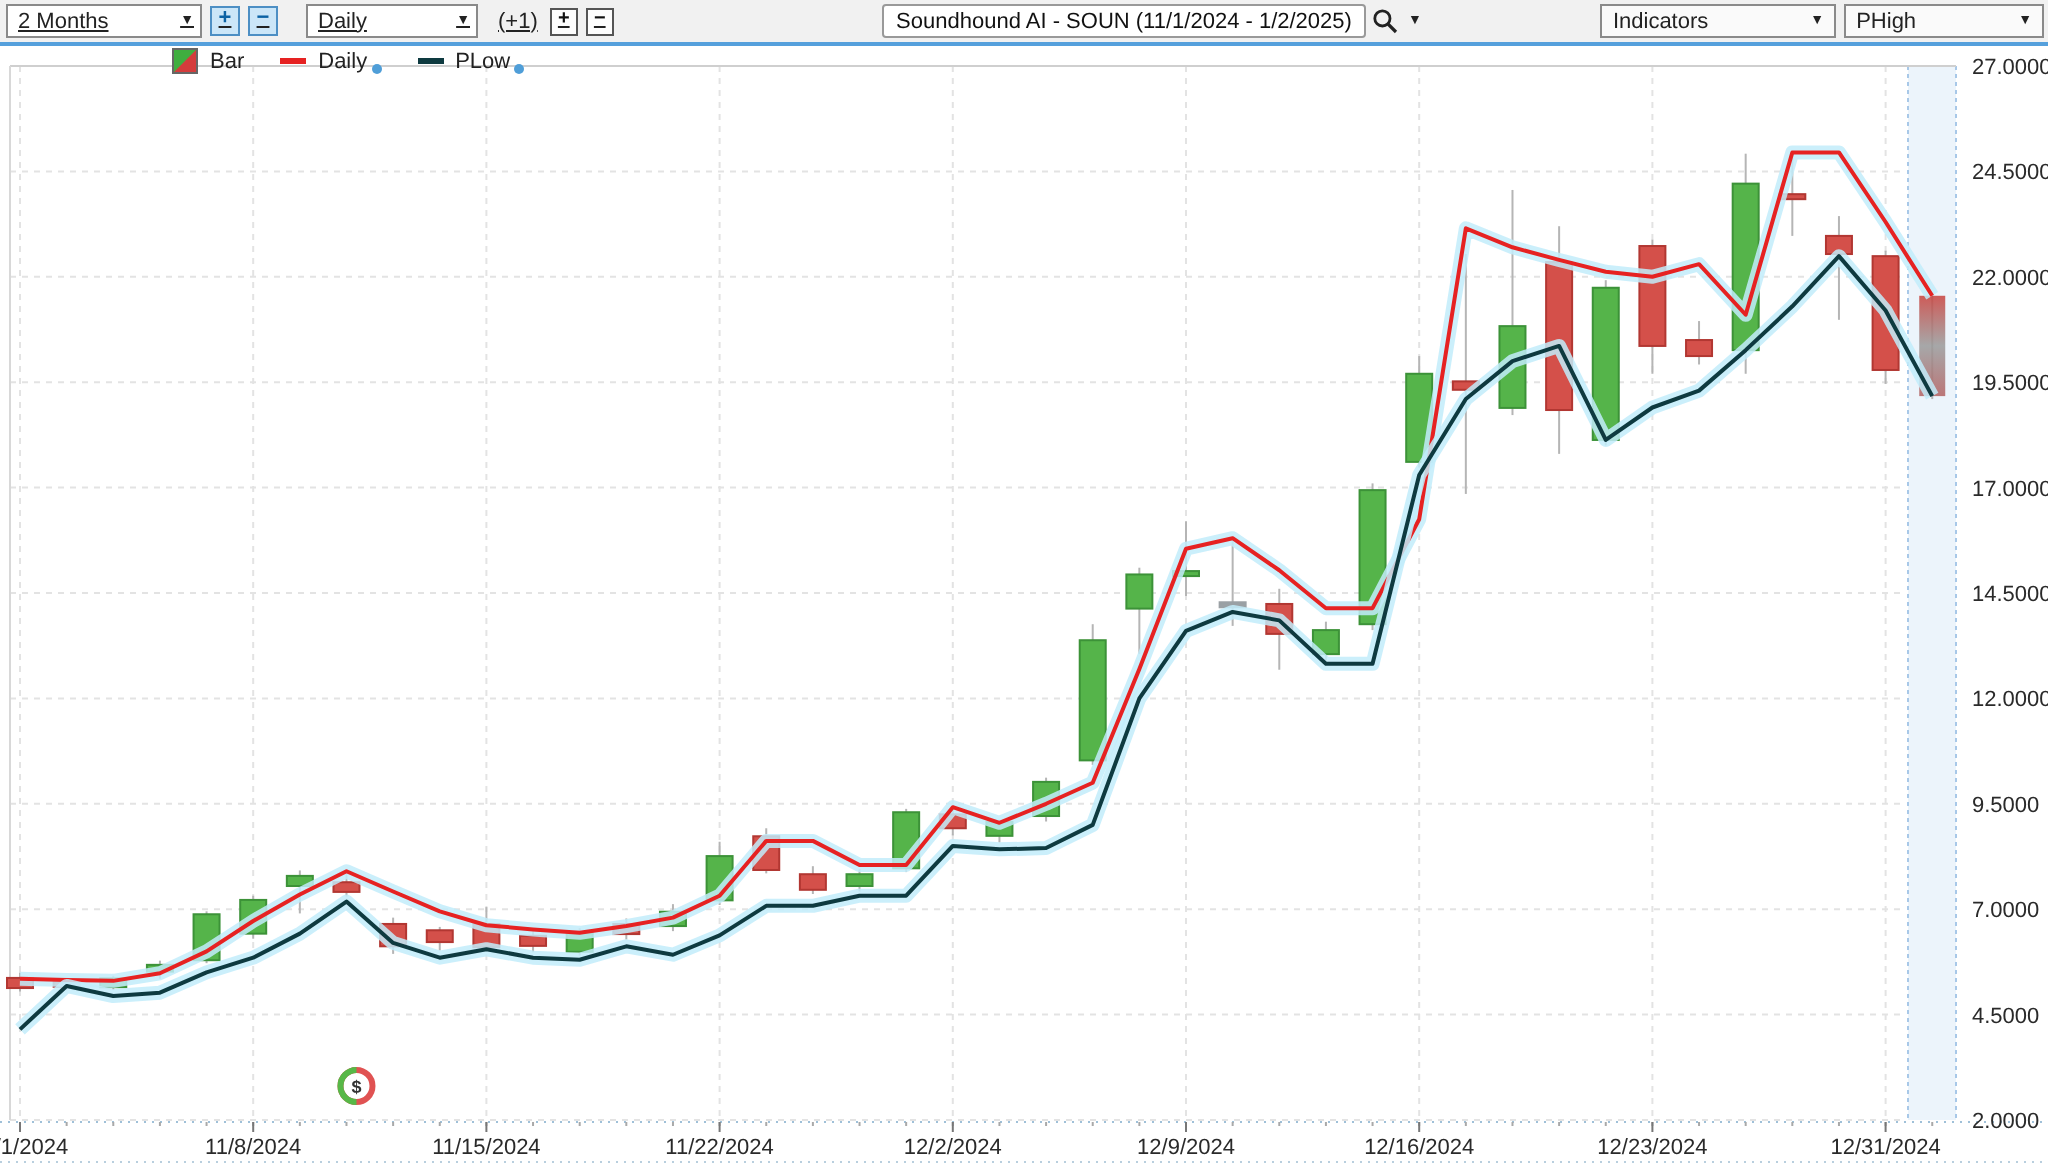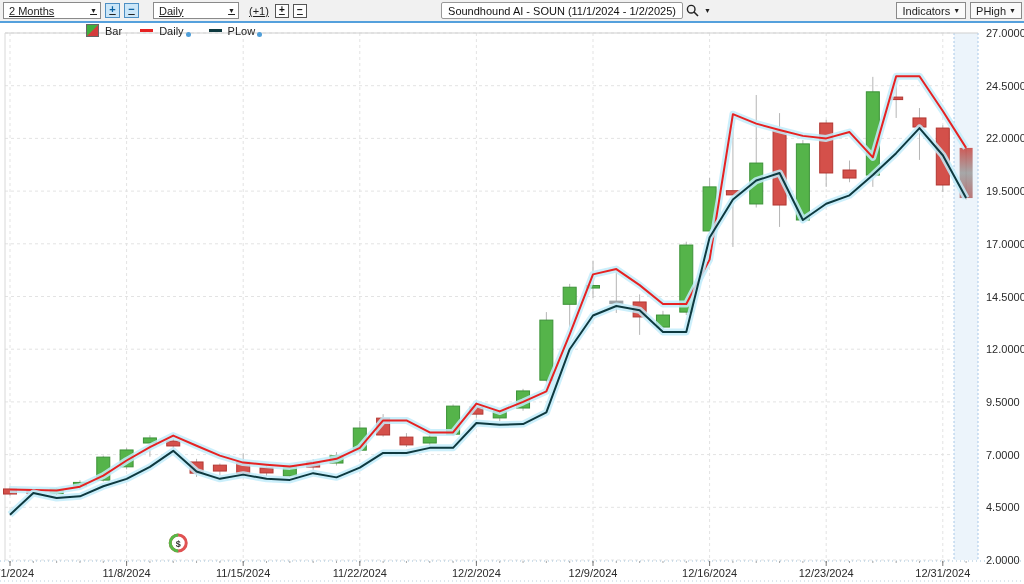--- a/index.html
+++ b/index.html
@@ -19,21 +19,21 @@
   .btn-plain{width:12px;height:12px;margin-left:4px;background:#fdfdfd;border:1px solid #555;
              color:#111;font-weight:bold;font-size:10px;line-height:10px;text-align:center;}
   .offset{margin-left:10px;margin-right:2px;color:#222;}
   .symbol-box{position:absolute;left:441px;top:2px;width:240px;height:15px;background:#fff;
               border:1px solid #999;border-radius:2px;font-size:11px;color:#111;text-align:center;
               font-family:"Liberation Sans",sans-serif;padding:0;}
   .search-wrap{position:absolute;left:686px;top:2px;display:flex;align-items:center;height:17px;}
   .search-wrap .caret{font-size:7px;color:#222;margin-left:5px;}
   .tb-right{position:absolute;right:2px;top:2px;display:flex;align-items:center;}
   .btn-bar{background:#fafafa;border:1px solid #8a8a8a;height:15px;display:flex;align-items:center;
-           padding:0 5px;margin-left:4px;font-size:11px;color:#222;}
+           padding:0 5px;margin-left:4px;font-size:11px;color:#222;gap:48px;}
   .btn-bar .caret{font-size:7px;margin-left:3px;}
   
   .legend{position:absolute;top:24px;left:45px;display:flex;align-items:center;font-size:11px;color:#222;z-index:3;margin-left:41px;}
   .legend .item{display:flex;align-items:center;margin-right:18px;}
   .sw-bar{width:11px;height:11px;border:1px solid #666;margin-right:6px;
           background:linear-gradient(135deg,#3fae3f 49%,#d43c3c 51%);}
   .sw-dash{width:13px;height:3px;margin-right:6px;}
   .sw-phigh{background:#e62222;}
   .sw-plow{background:#0e3a40;}
   .dot{width:5px;height:5px;border-radius:50%;background:#4f9ed8;margin-left:2px;position:relative;top:4px;}

